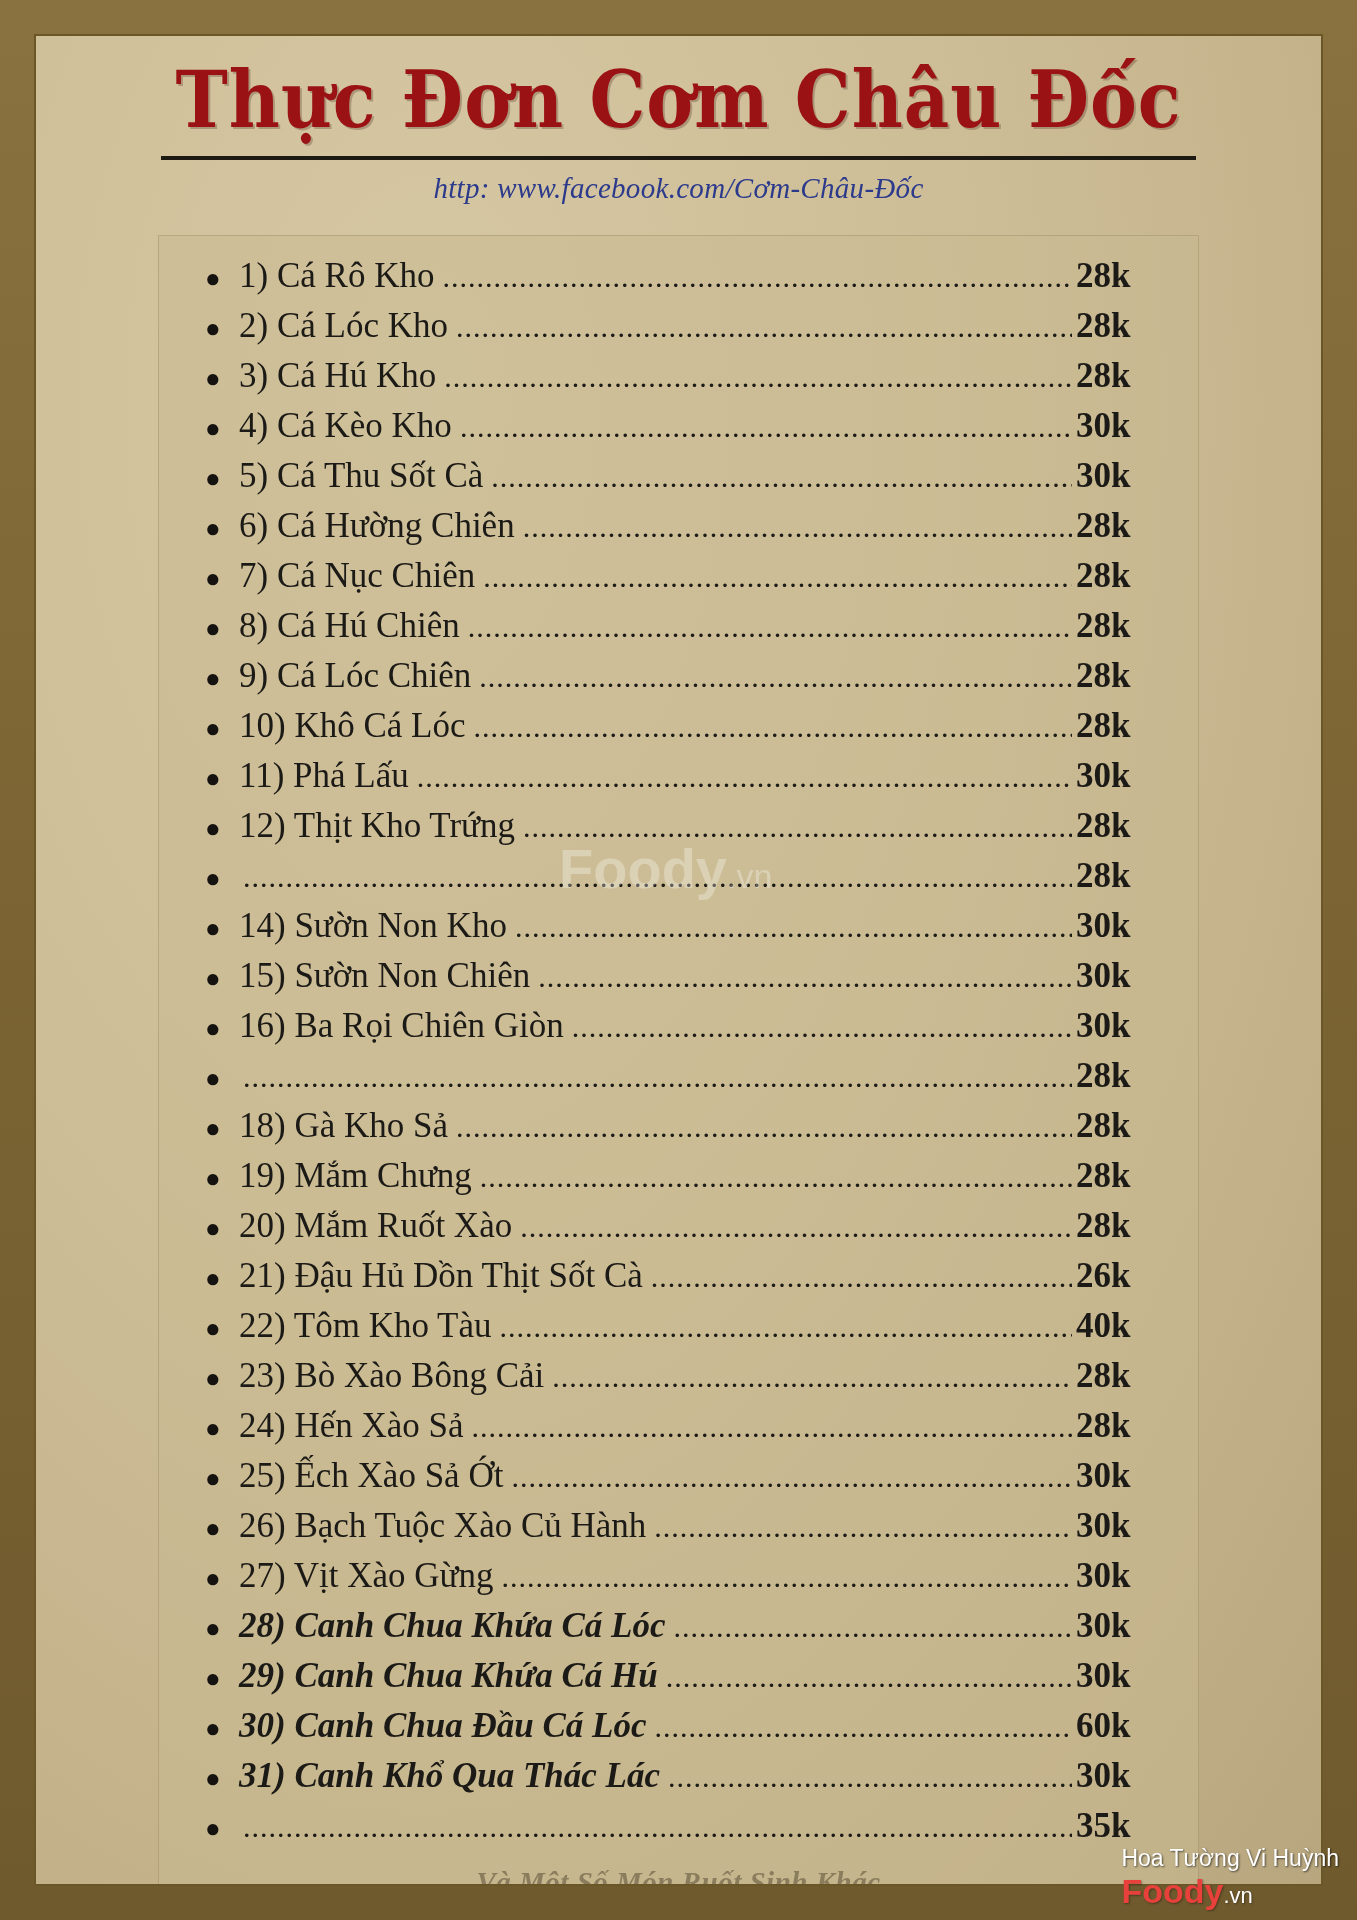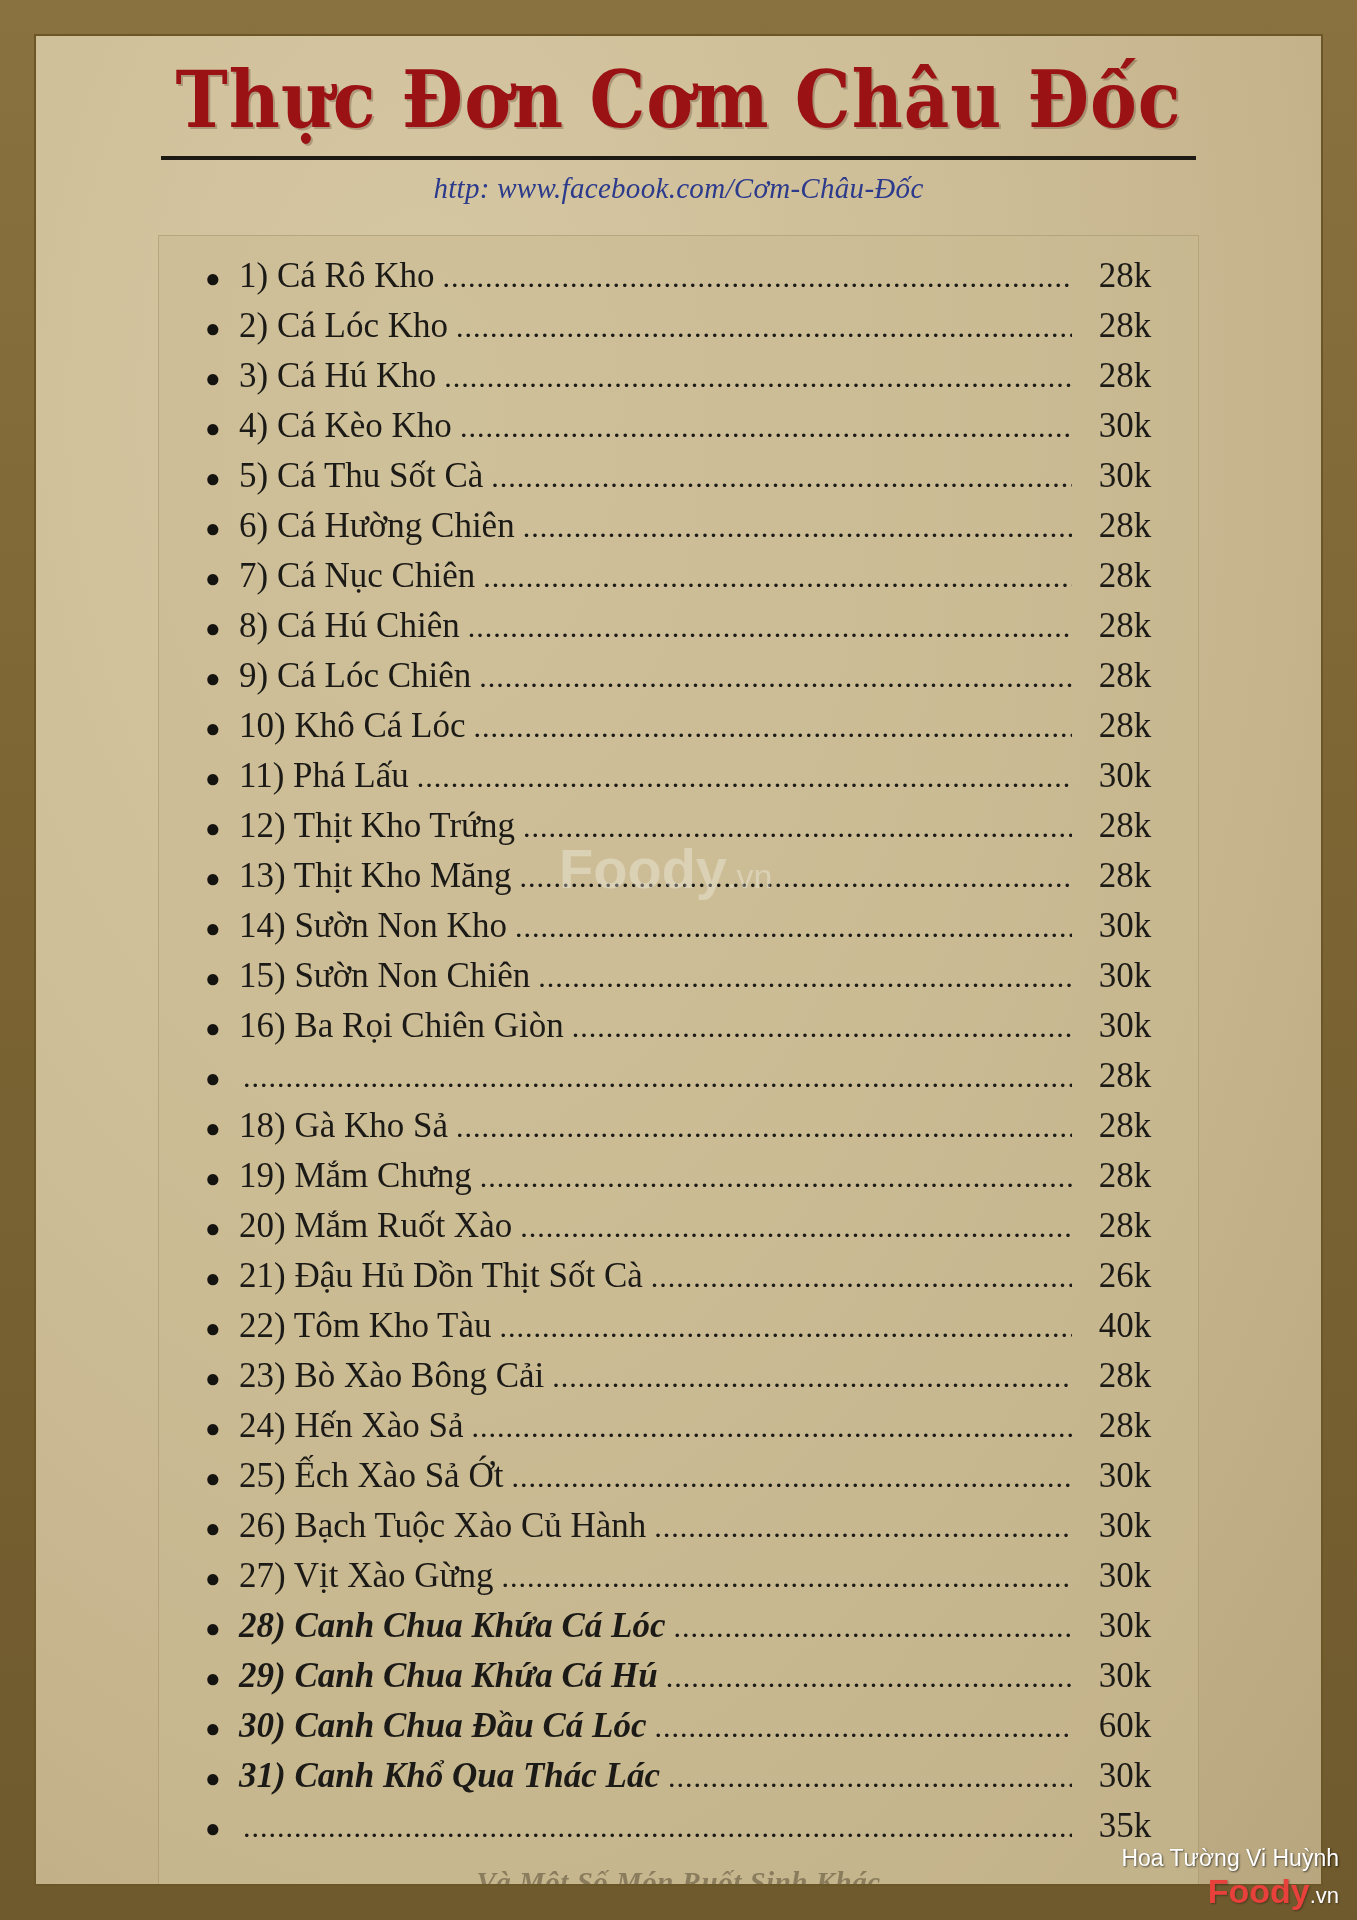--- a/index.html
+++ b/index.html
@@ -109,22 +109,23 @@
     overflow: hidden;
     white-space: nowrap;
     color: #1c1a16;
     letter-spacing: 1px;
     font-size: 30px;
     margin: 0 4px;
   }
   .price {
     flex: 0 0 auto;
     width: 98px;
-    text-align: center;
+    text-align: left;
     padding-right: 6px;
+    font-weight: bold;
   }
   .footer-note {
     text-align: center;
     font-style: italic;
     font-weight: bold;
     font-size: 29px;
     color: rgba(90,78,52,0.55);
     margin-top: 14px;
     letter-spacing: .5px;
   }
@@ -142,21 +143,21 @@
     user-select: none;
   }
   .wm-center .dotvn {
     font-size: 34px;
     font-weight: normal;
   }
   .wm-corner {
     position: absolute;
     right: 18px;
     bottom: 10px;
-    text-align: right;
+    text-align: left;
     line-height: 1.12;
   }
   .wm-corner .author {
     font-family: "Liberation Sans", sans-serif;
     font-size: 23px;
     color: #ffffff;
     text-shadow: 1px 1px 2px rgba(0,0,0,.6);
   }
   .wm-corner .brand {
     font-family: "Liberation Sans", sans-serif;
@@ -252,21 +253,20 @@
             <span class="price">30k</span>
           </li>
           <li>
             <span class="bullet">●</span>
             <span class="item-name">12) Thịt Kho Trứng</span>
             <span class="dots">........................................................................................................................</span>
             <span class="price">28k</span>
           </li>
           <li>
             <span class="bullet">●</span>
-            <span class="item-name">13) Thịt Kho Măng</span>
             <span class="dots">........................................................................................................................</span>
             <span class="price">28k</span>
           </li>
           <li>
             <span class="bullet">●</span>
             <span class="item-name">14) Sườn Non Kho</span>
             <span class="dots">........................................................................................................................</span>
             <span class="price">30k</span>
           </li>
           <li>

